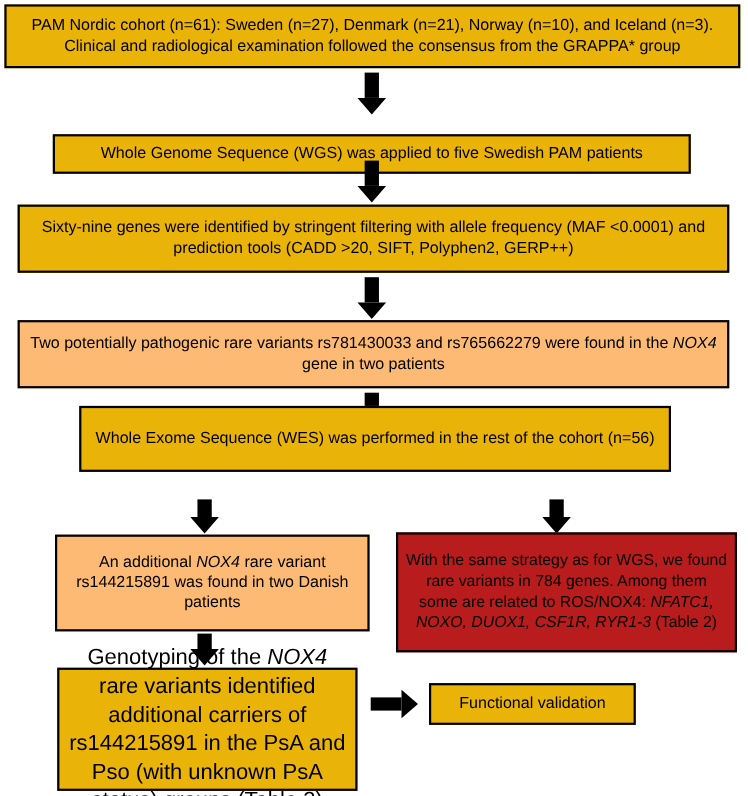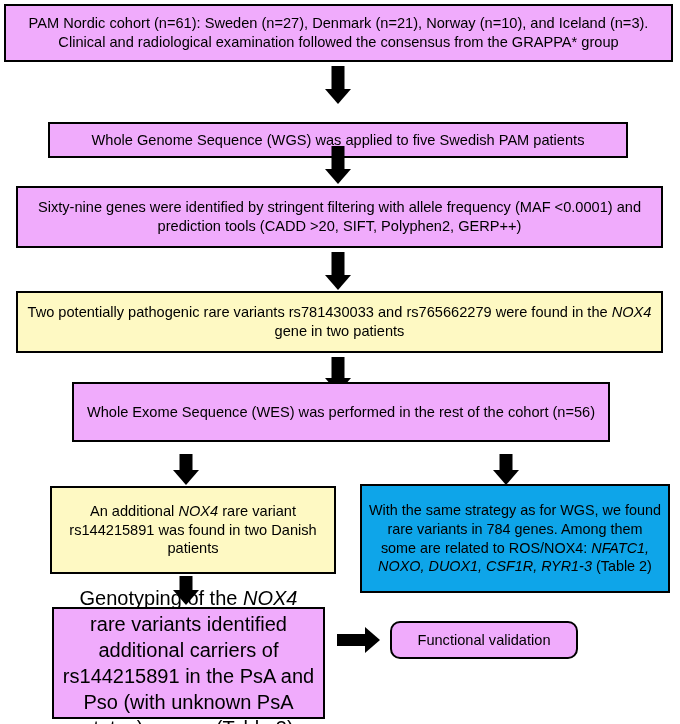--- a/index.html
+++ b/index.html
@@ -19,36 +19,36 @@
   #canvas {
     position: absolute;
     left: 0; top: 0;
     width: 680px;
     height: 724px;
   }
   .box {
     position: absolute;
     box-sizing: border-box;
     border: 2.5px solid #000000;
-    background: #f0abfc;
+    background: #eab308;
     display: flex;
     align-items: center;
     justify-content: center;
     text-align: center;
     line-height: 1.30;
     font-size: 14.6px;
     padding: 2px 7px;
   }
   .box .txt {
     display: block;
     width: 100%;
     white-space: pre-line;
   }
-  .peach { background: #fef9c3; }
-  .blue  { background: #0ea5e9; }
+  .peach { background: #fdba74; }
+  .blue  { background: #b91c1c; }
 
   
   .arrow-down {
     position: absolute;
     width: 0; height: 0;
   }
   .arrow-down .shaft {
     position: absolute;
     left: 50%;
     transform: translateX(-50%);
@@ -122,21 +122,21 @@
 
   <div class="box peach" style="left:16px; top:291px; width:647px; height:62px;">
     <span class="txt"><span>Two potentially pathogenic rare variants rs781430033 and rs765662279 were found in the</span> <i>NOX4</i><span> gene in two patients</span></span>
   </div>
 
   <div class="arrow-down" style="left:338px; top:357px;">
     <div class="shaft" style="height:21px;"></div>
     <div class="head" style="top:21px;"></div>
   </div>
 
-  <div class="box" style="left:72px; top:382px; width:538px; height:60px;">
+  <div class="box" style="left:72px; top:369px; width:538px; height:60px;">
     <span class="txt">Whole Exome Sequence (WES) was performed in the rest of the cohort (n=56)</span>
   </div>
 
   <div class="arrow-down" style="left:186px; top:454px;">
     <div class="shaft" style="height:16px;"></div>
     <div class="head" style="top:16px;"></div>
   </div>
 
   <div class="arrow-down" style="left:506px; top:454px;">
     <div class="shaft" style="height:16px;"></div>
@@ -158,17 +158,17 @@
 
   <div class="box" style="left:52px; top:607px; width:273px; height:112px; font-size:20px;">
     <span class="txt"><span>Genotyping of the </span><i>NOX4</i><span> rare variants identified additional carriers of rs144215891 in the PsA and Pso (with unknown PsA status) groups (Table 3)</span></span>
   </div>
 
   <div class="arrow-right" style="left:337px; top:640px;">
     <div class="shaft" style="width:28px;"></div>
     <div class="head" style="left:28px;"></div>
   </div>
 
-  <div class="box" style="left:390px; top:621px; width:188px; height:38px;border-radius:10px;">
+  <div class="box" style="left:390px; top:621px; width:188px; height:38px;">
     <span class="txt">Functional validation</span>
   </div>
 
 </div>
 
 </body></html>

